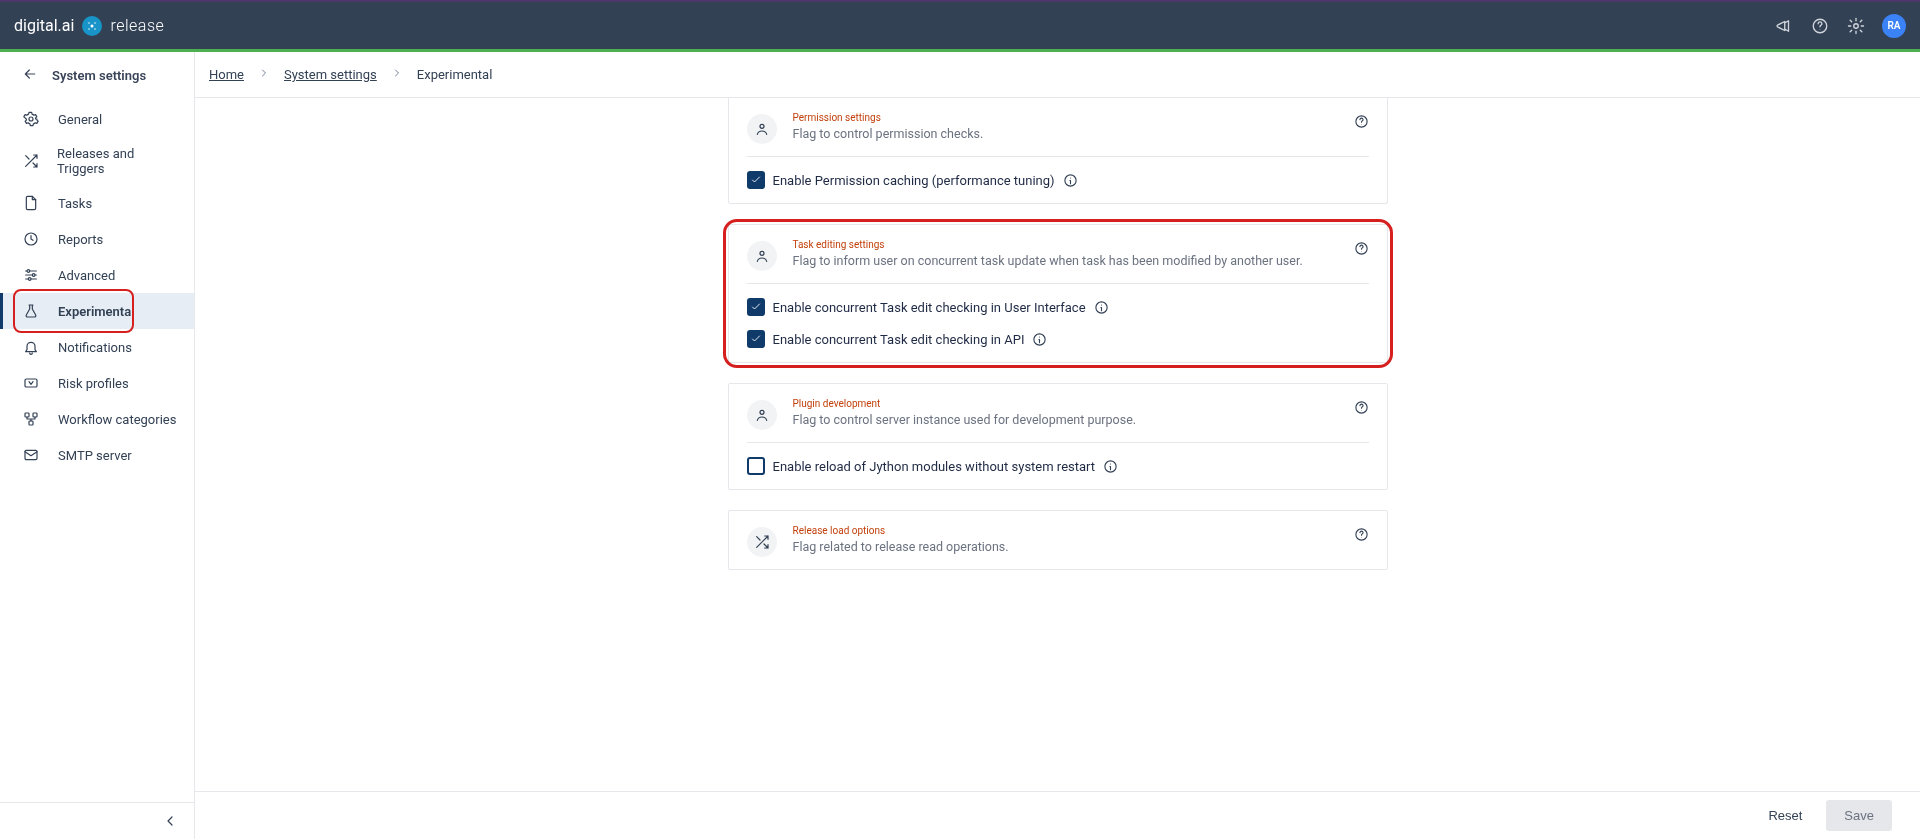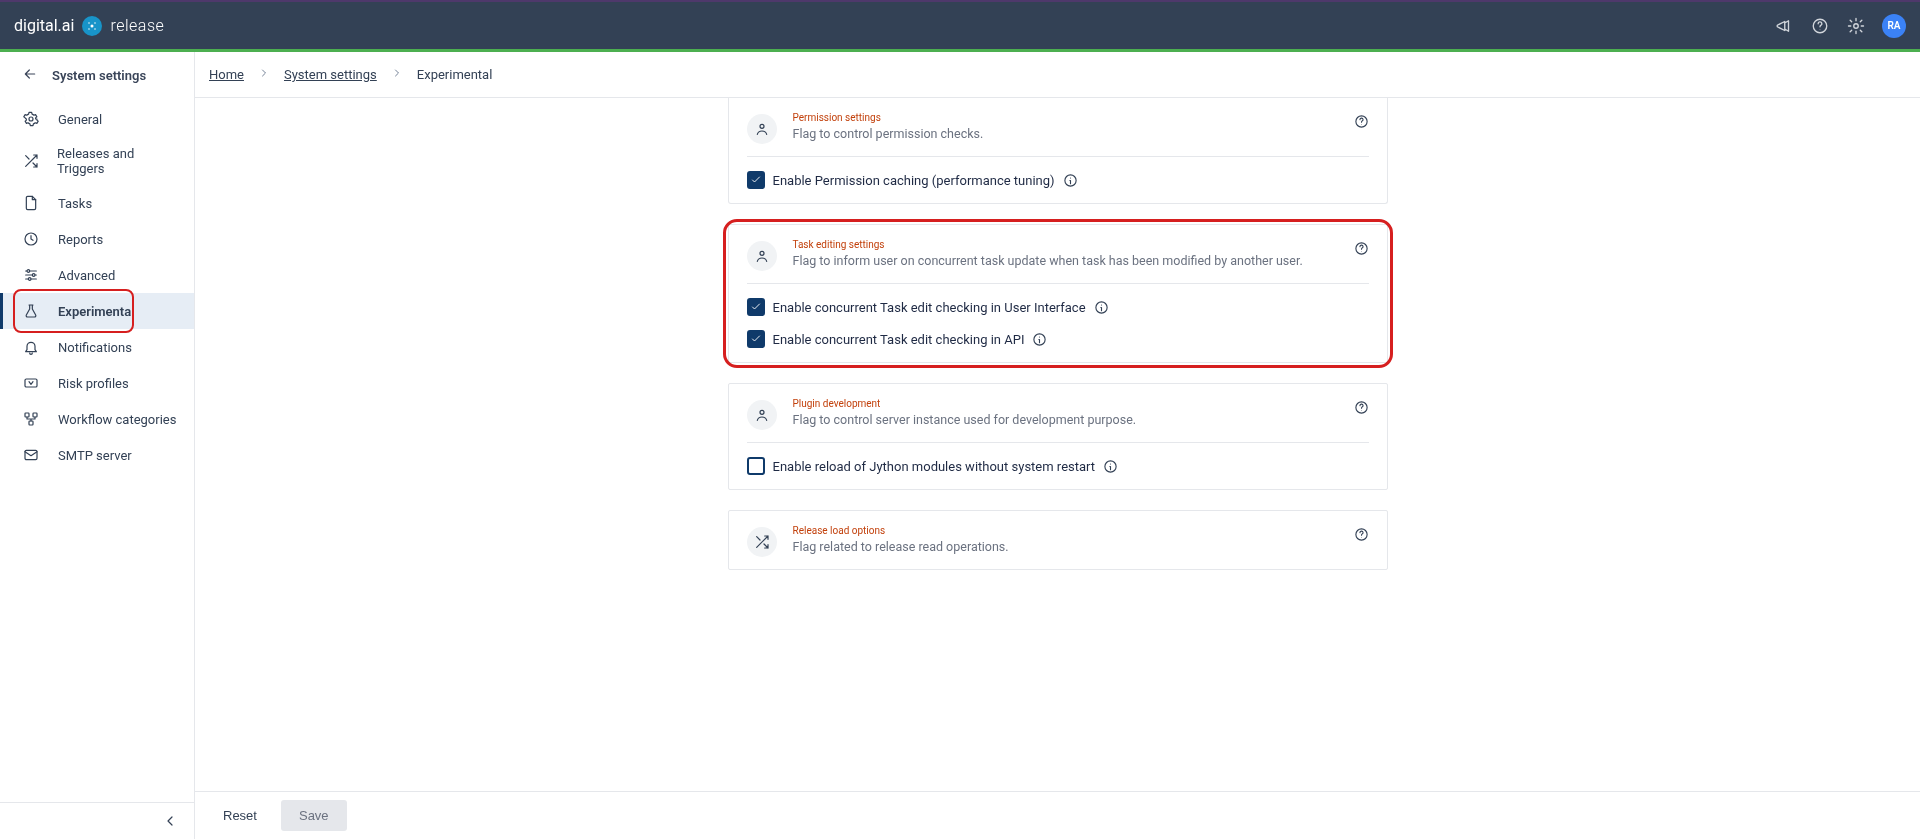--- a/index.html
+++ b/index.html
@@ -62,21 +62,21 @@
   .card-row .row-info { color:#334155; cursor:pointer; display:flex; align-items:center;}
   .checkbox { width:18px; height:18px; border:2px solid #0f3a6a; border-radius:3px; display:inline-flex; align-items:center; justify-content:center; background:#fff; flex-shrink:0; cursor:pointer;}
   .checkbox.checked { background:#0f3a6a; }
   .checkbox.checked svg { display:block; }
   .checkbox svg { display:none; color:#fff; width:12px; height:12px; }
 
   .card.highlight { position:relative; }
   .card.highlight::before { content:""; position:absolute; inset:-6px; border:3px solid #d61f1f; border-radius:14px; pointer-events:none; }
 
   
-  .action-bar { height:48px; border-top:1px solid #e5e7eb; display:flex; align-items:center; gap:24px; padding:0 28px; background:#fff; flex-shrink:0;}
+  .action-bar { height:48px; border-top:1px solid #e5e7eb; display:flex; align-items:center; justify-content:flex-end; gap:24px; padding:0 28px; background:#fff; flex-shrink:0;}
   .btn-reset { background:none; border:none; color:#334155; font-size:13px; cursor:pointer;}
   .btn-save { background:#e5e7eb; border:none; color:#6b7280; font-size:13px; padding:8px 18px; border-radius:3px; cursor:pointer;}
 
   
   .scroll-area::-webkit-scrollbar { width:16px; }
   .scroll-area::-webkit-scrollbar-track { background:#f1f3f5; }
   .scroll-area::-webkit-scrollbar-thumb { background:#c3c8ce; }
 
   
   svg { stroke: currentColor; stroke-width:1.8; fill:none; stroke-linecap:round; stroke-linejoin:round;}

